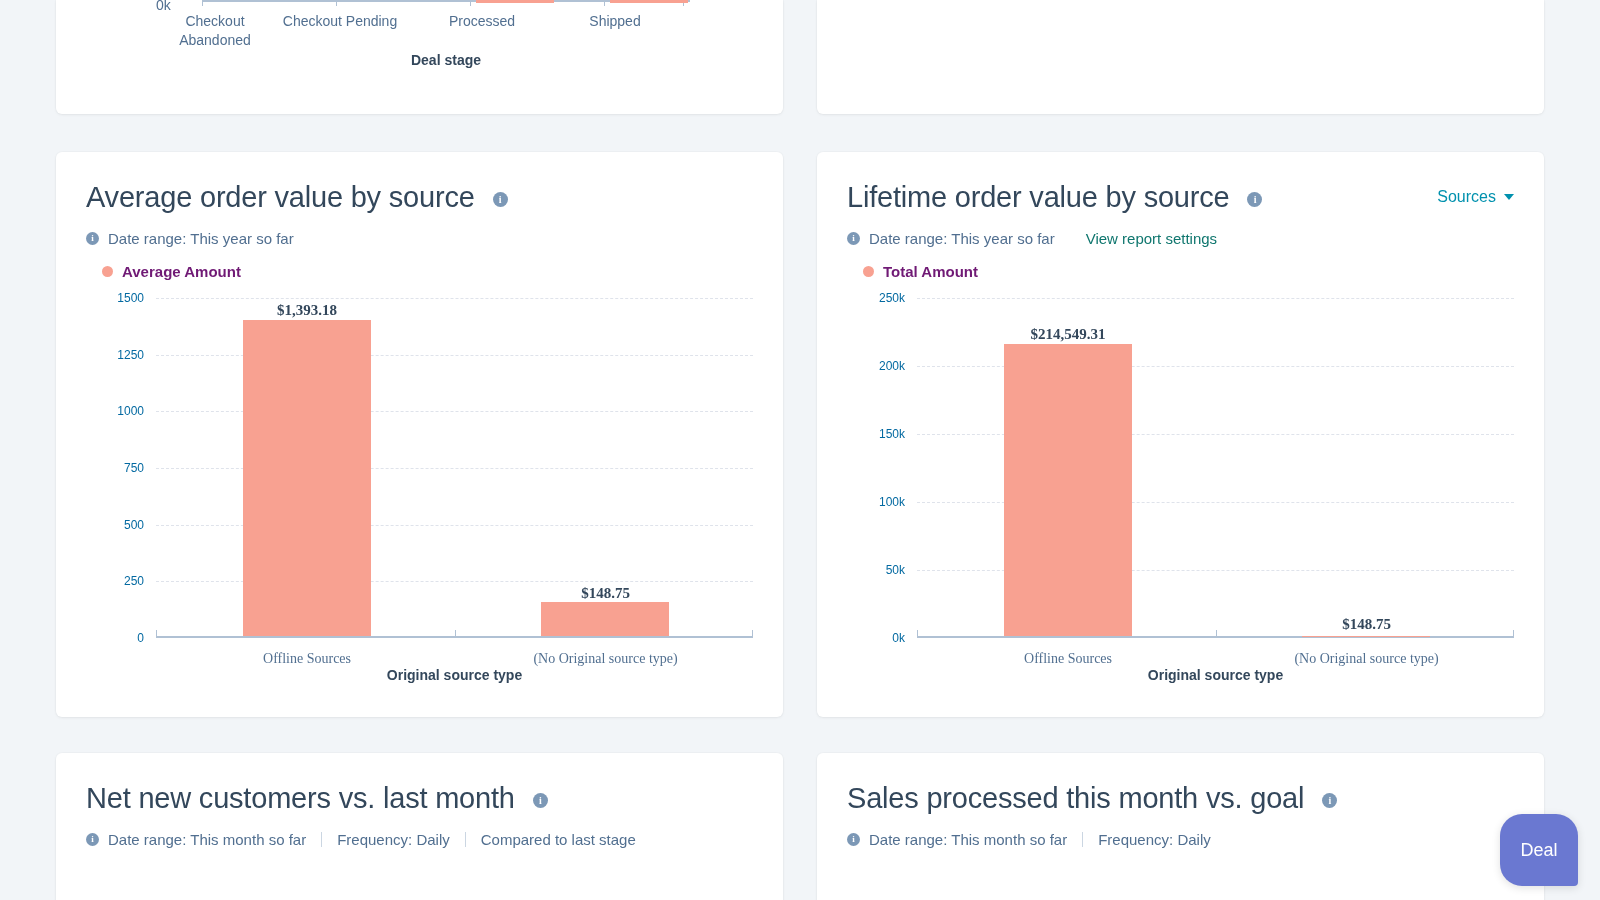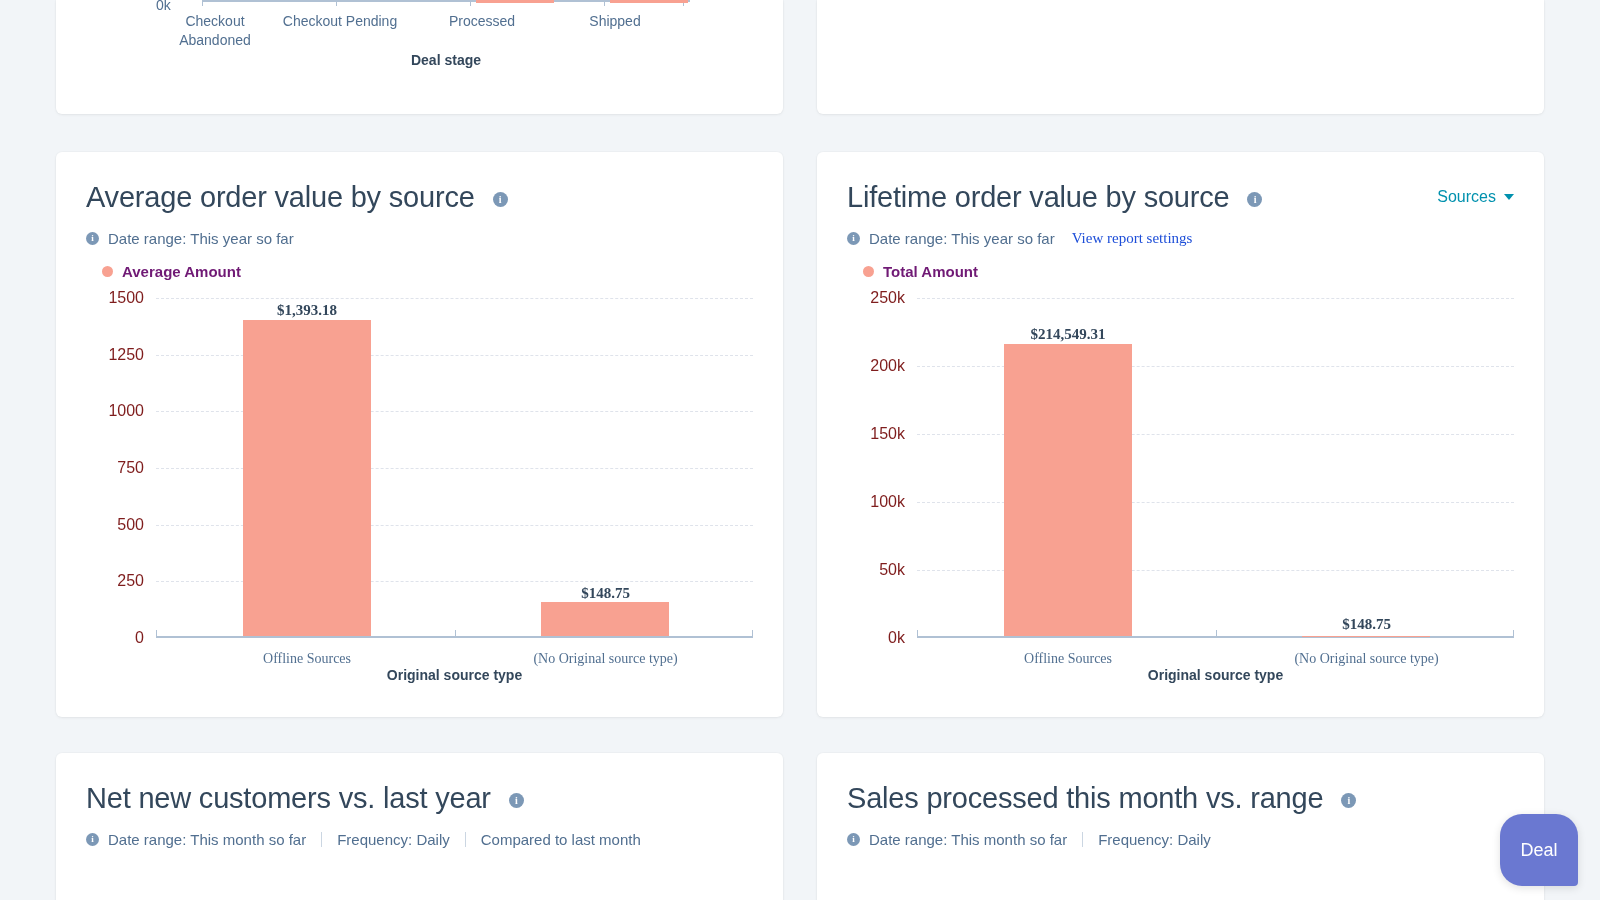--- a/index.html
+++ b/index.html
@@ -117,25 +117,24 @@
     color: #516f90;
     white-space: nowrap;
   }
   .meta .sep {
     width: 1px;
     height: 15px;
     background: #cbd6e2;
     margin: 0 6px;
   }
   .meta a {
-    color: #1d4ed8;
+    color: #0f766e;
     text-decoration: none;
-    margin-left: 8px;
+    margin-left: 22px;
     cursor: pointer;
-    font-family: Liberation Serif, serif;
   }
 
   
   .legend {
     display: flex;
     align-items: center;
     gap: 9px;
     margin-top: 16px;
     margin-left: 16px;
     font-size: 15px;
@@ -158,22 +157,22 @@
 
   .y-axis {
     position: absolute;
     left: 0; top: 0; bottom: 0;
     width: 58px;
   }
   .y-tick {
     position: absolute;
     right: 0;
     transform: translateY(-50%);
-    font-size: 16px;
-    color: #7f1d1d;
+    font-size: 12px;
+    color: #0369a1;
     text-align: right;
     white-space: nowrap;
   }
 
   .plot {
     position: absolute;
     left: 70px;
     right: 0;
     top: 0;
     bottom: 0;
@@ -442,38 +441,38 @@
         <div class="axis-title" style="top:369px">Original source type</div>
       </div>
     </div>
   </div>
 
   <div class="row row-bottom">
 
     <div class="card">
       <div class="card-head">
         <div class="card-title">
-          <span>Net new customers vs. last year</span>
+          <span>Net new customers vs. last month</span>
           <span class="info-icon">i</span>
         </div>
       </div>
       <div class="meta">
         <span class="info-icon sm">i</span>
         <span>Date range: This month so far</span>
         <span class="sep"></span>
         <span>Frequency: Daily</span>
         <span class="sep"></span>
-        <span>Compared to last month</span>
+        <span>Compared to last stage</span>
       </div>
     </div>
 
     <div class="card">
       <div class="card-head">
         <div class="card-title">
-          <span>Sales processed this month vs. range</span>
+          <span>Sales processed this month vs. goal</span>
           <span class="info-icon">i</span>
         </div>
       </div>
       <div class="meta">
         <span class="info-icon sm">i</span>
         <span>Date range: This month so far</span>
         <span class="sep"></span>
         <span>Frequency: Daily</span>
       </div>
     </div>

